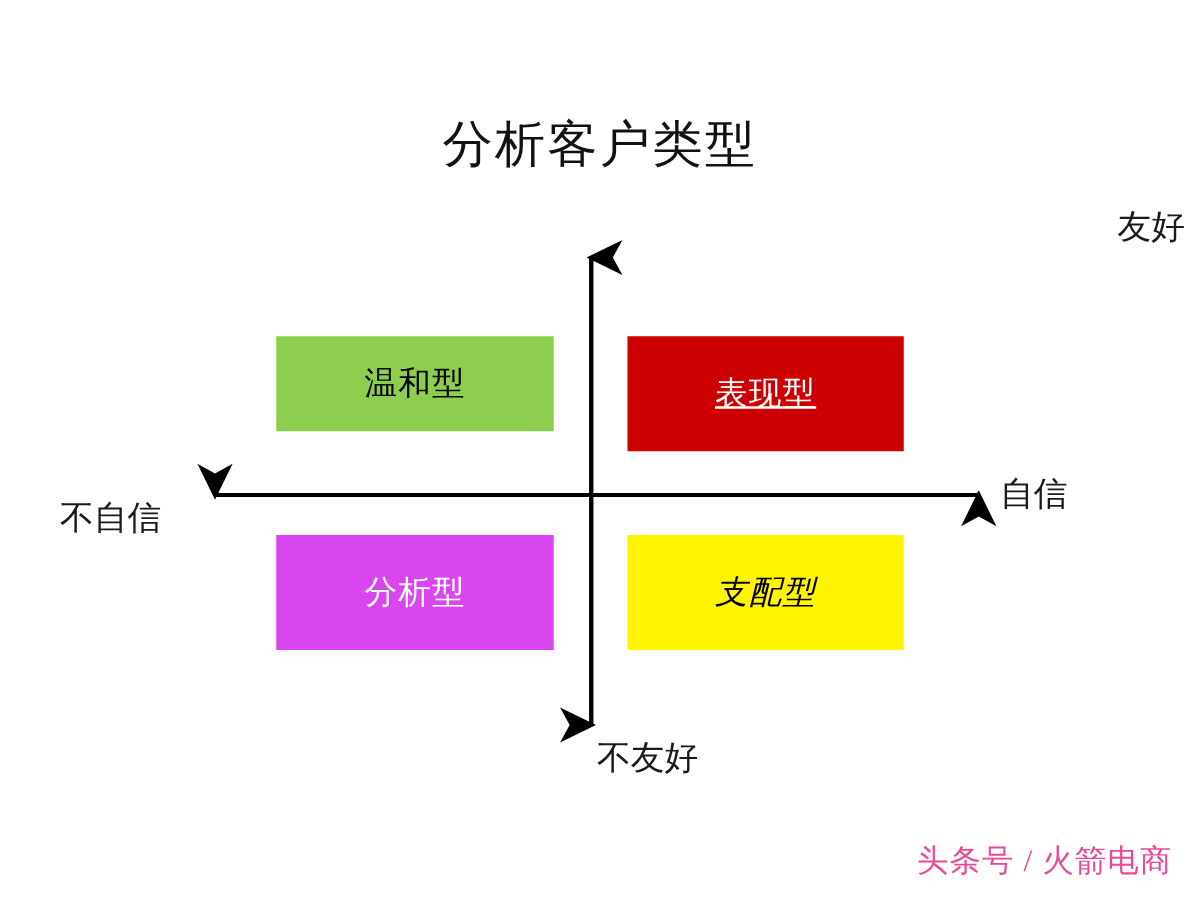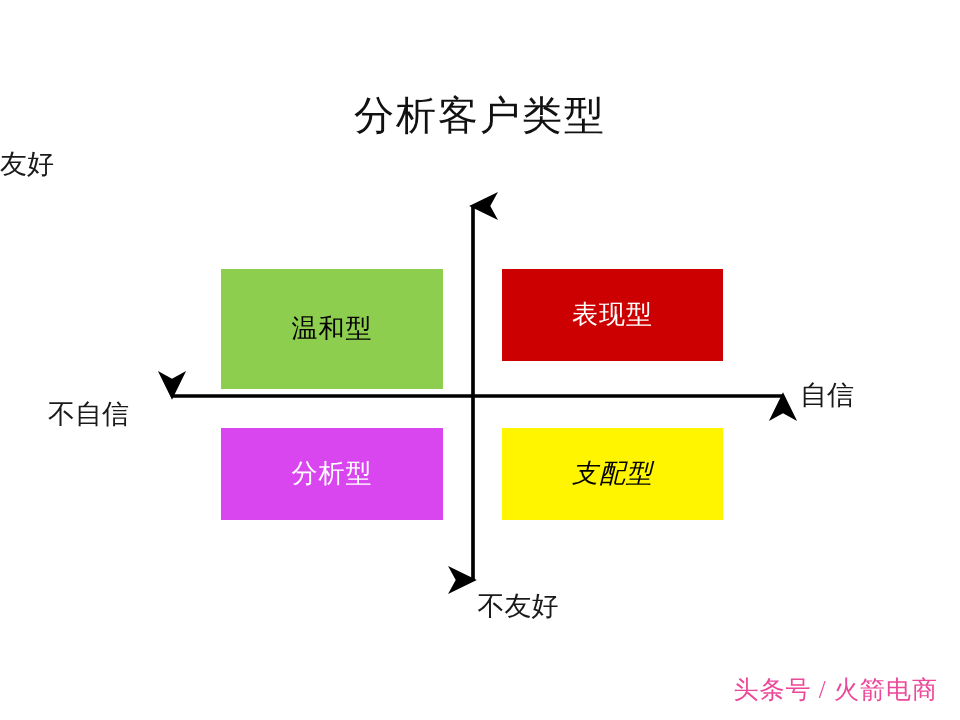--- a/index.html
+++ b/index.html
@@ -50,23 +50,23 @@
   .axis-label {
     position: absolute;
     font-family: "Liberation Serif", "DejaVu Serif", serif;
     font-size: 27px;
     line-height: 34px;
     color: #1a1a1a;
     white-space: nowrap;
   }
   #label-top {
     left: 0;
-    top: 147px;
+    top: 164px;
     width: 948px;
-    text-align: left;
+    text-align: right;
   }
   #label-bottom {
     left: 0;
     top: 589px;
     width: 948px;
     text-align: center;
     margin-left: 44px;
   }
   #label-left {
     left: 48px;
@@ -88,32 +88,33 @@
     font-family: "Liberation Serif", "DejaVu Serif", serif;
     font-size: 26px;
     line-height: 30px;
     letter-spacing: 1px;
     white-space: nowrap;
   }
   #box-amiable {
     left: 221px;
     top: 269px;
     width: 222px;
-    height: 120px;
+    height: 76px;
     background: #8DCE4F;
     color: #000000;
     text-align: center;
   }
   #box-expressive {
     left: 502px;
     top: 269px;
     width: 221px;
     height: 92px;
     background: #CC0000;
     color: #ffffff;
+    text-decoration: underline;
   }
   #box-analytical {
     left: 221px;
     top: 428px;
     width: 222px;
     height: 92px;
     background: #d946ef;
     color: #ffffff;
   }
   #box-driver {

